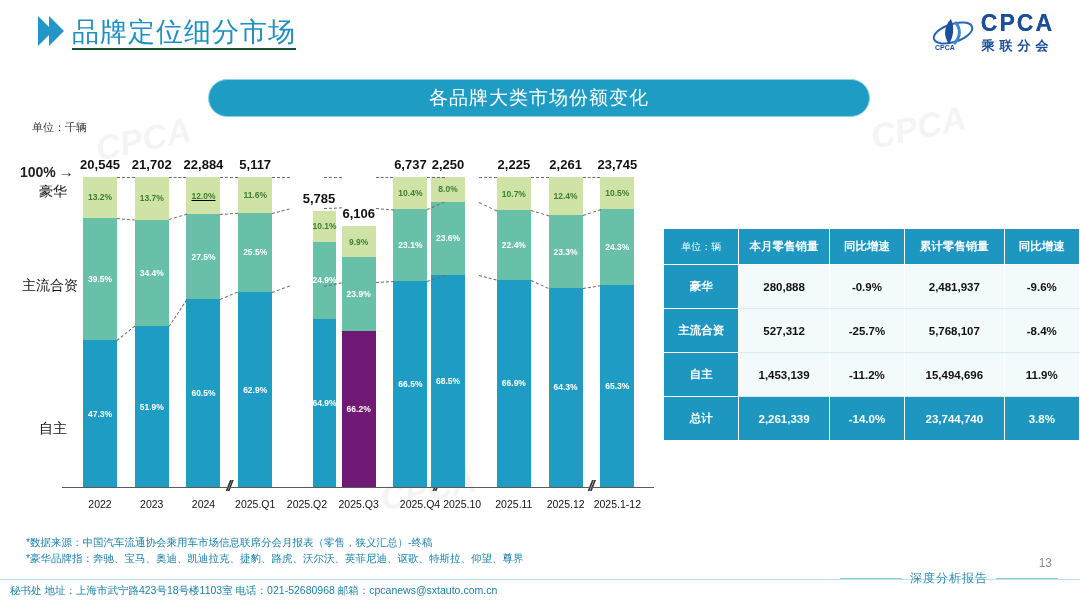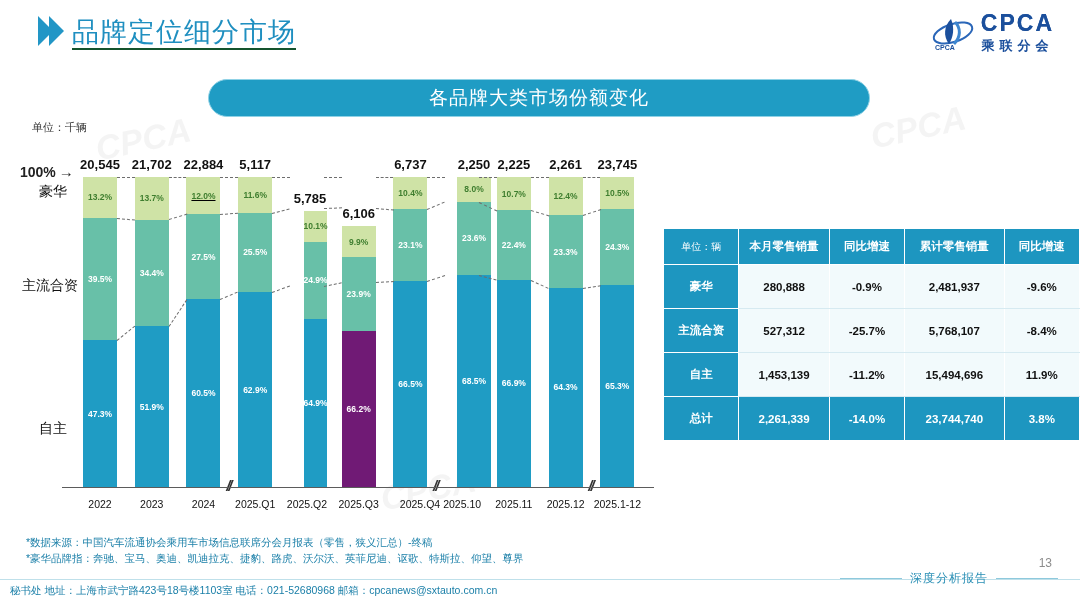--- a/index.html
+++ b/index.html
@@ -273,21 +273,21 @@
             <span class="seg-val">11.6%</span>
           </div>
           <div class="seg mid" style="height: 79.05px; background: rgb(104, 192, 168);">
             <span class="seg-val">25.5%</span>
           </div>
           <div class="seg self" style="height: 194.99px; background: rgb(31, 156, 196);">
             <span class="seg-val">62.9%</span>
           </div>
         </div>
         <div class="xtick" style="left: 180.208px;">2025.Q1</div>
-        <div class="bar-col" style="left: 218px; padding-left: 11px;">
+        <div class="bar-col" style="left: 227px; padding-left: 11px;">
           <div class="bar-total-label">5,785</div>
           <div class="seg lux" style="height: 31.31px; background: rgb(207, 227, 166);">
             <span class="seg-val">10.1%</span>
           </div>
           <div class="seg mid" style="height: 77.19px; background: rgb(104, 192, 168);">
             <span class="seg-val">24.9%</span>
           </div>
           <div class="seg self" style="height: 168px; background: rgb(31, 156, 196);">
             <span class="seg-val">64.9%</span>
           </div>
@@ -313,21 +313,21 @@
           </div>
           <div class="seg mid" style="height: 71.61px; background: rgb(104, 192, 168);">
             <span class="seg-val">23.1%</span>
           </div>
           <div class="seg self" style="height: 206.15px; background: rgb(31, 156, 196); align-items: center;">
             <span class="seg-val">66.5%</span>
           </div>
         </div>
         <div class="xtick" style="left: 345px;">2025.Q4</div>
         <div class="axis-break" style="left: 360.283px;">//</div>
-        <div class="bar-col" style="left: 382px;">
+        <div class="bar-col" style="left: 356px;">
           <div class="bar-total-label">2,250</div>
           <div class="seg lux" style="height: 24.8px; background: rgb(207, 227, 166);">
             <span class="seg-val">8.0%</span>
           </div>
           <div class="seg mid" style="height: 73.16px; background: rgb(104, 192, 168);">
             <span class="seg-val">23.6%</span>
           </div>
           <div class="seg self" style="height: 212.35px; background: rgb(31, 156, 196);">
             <span class="seg-val">68.5%</span>
           </div>

